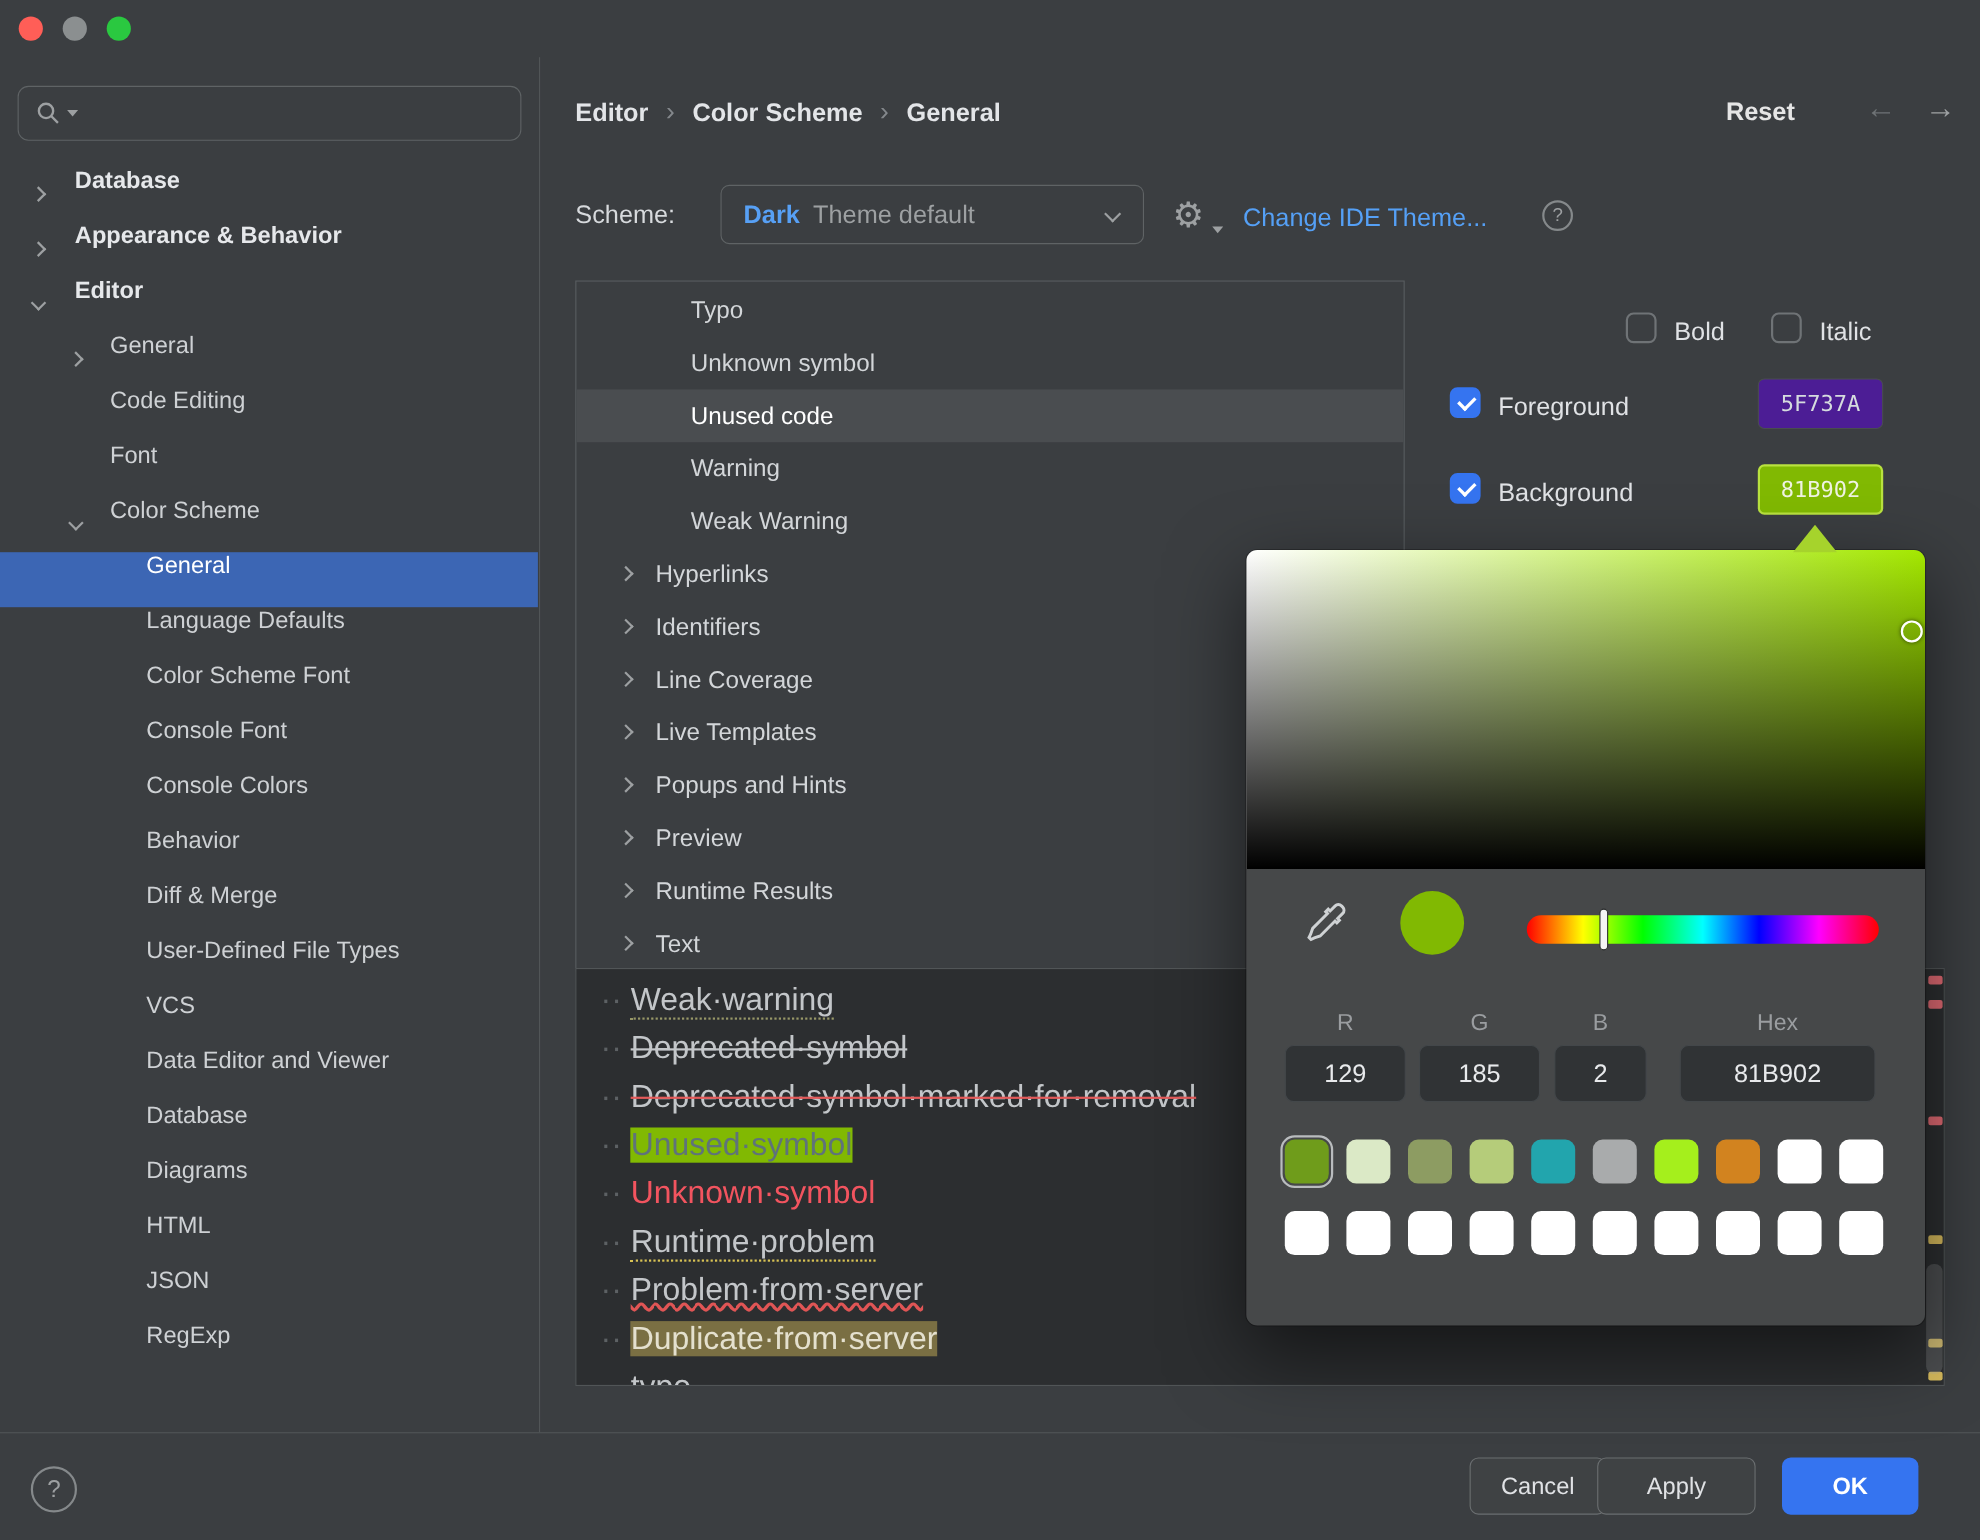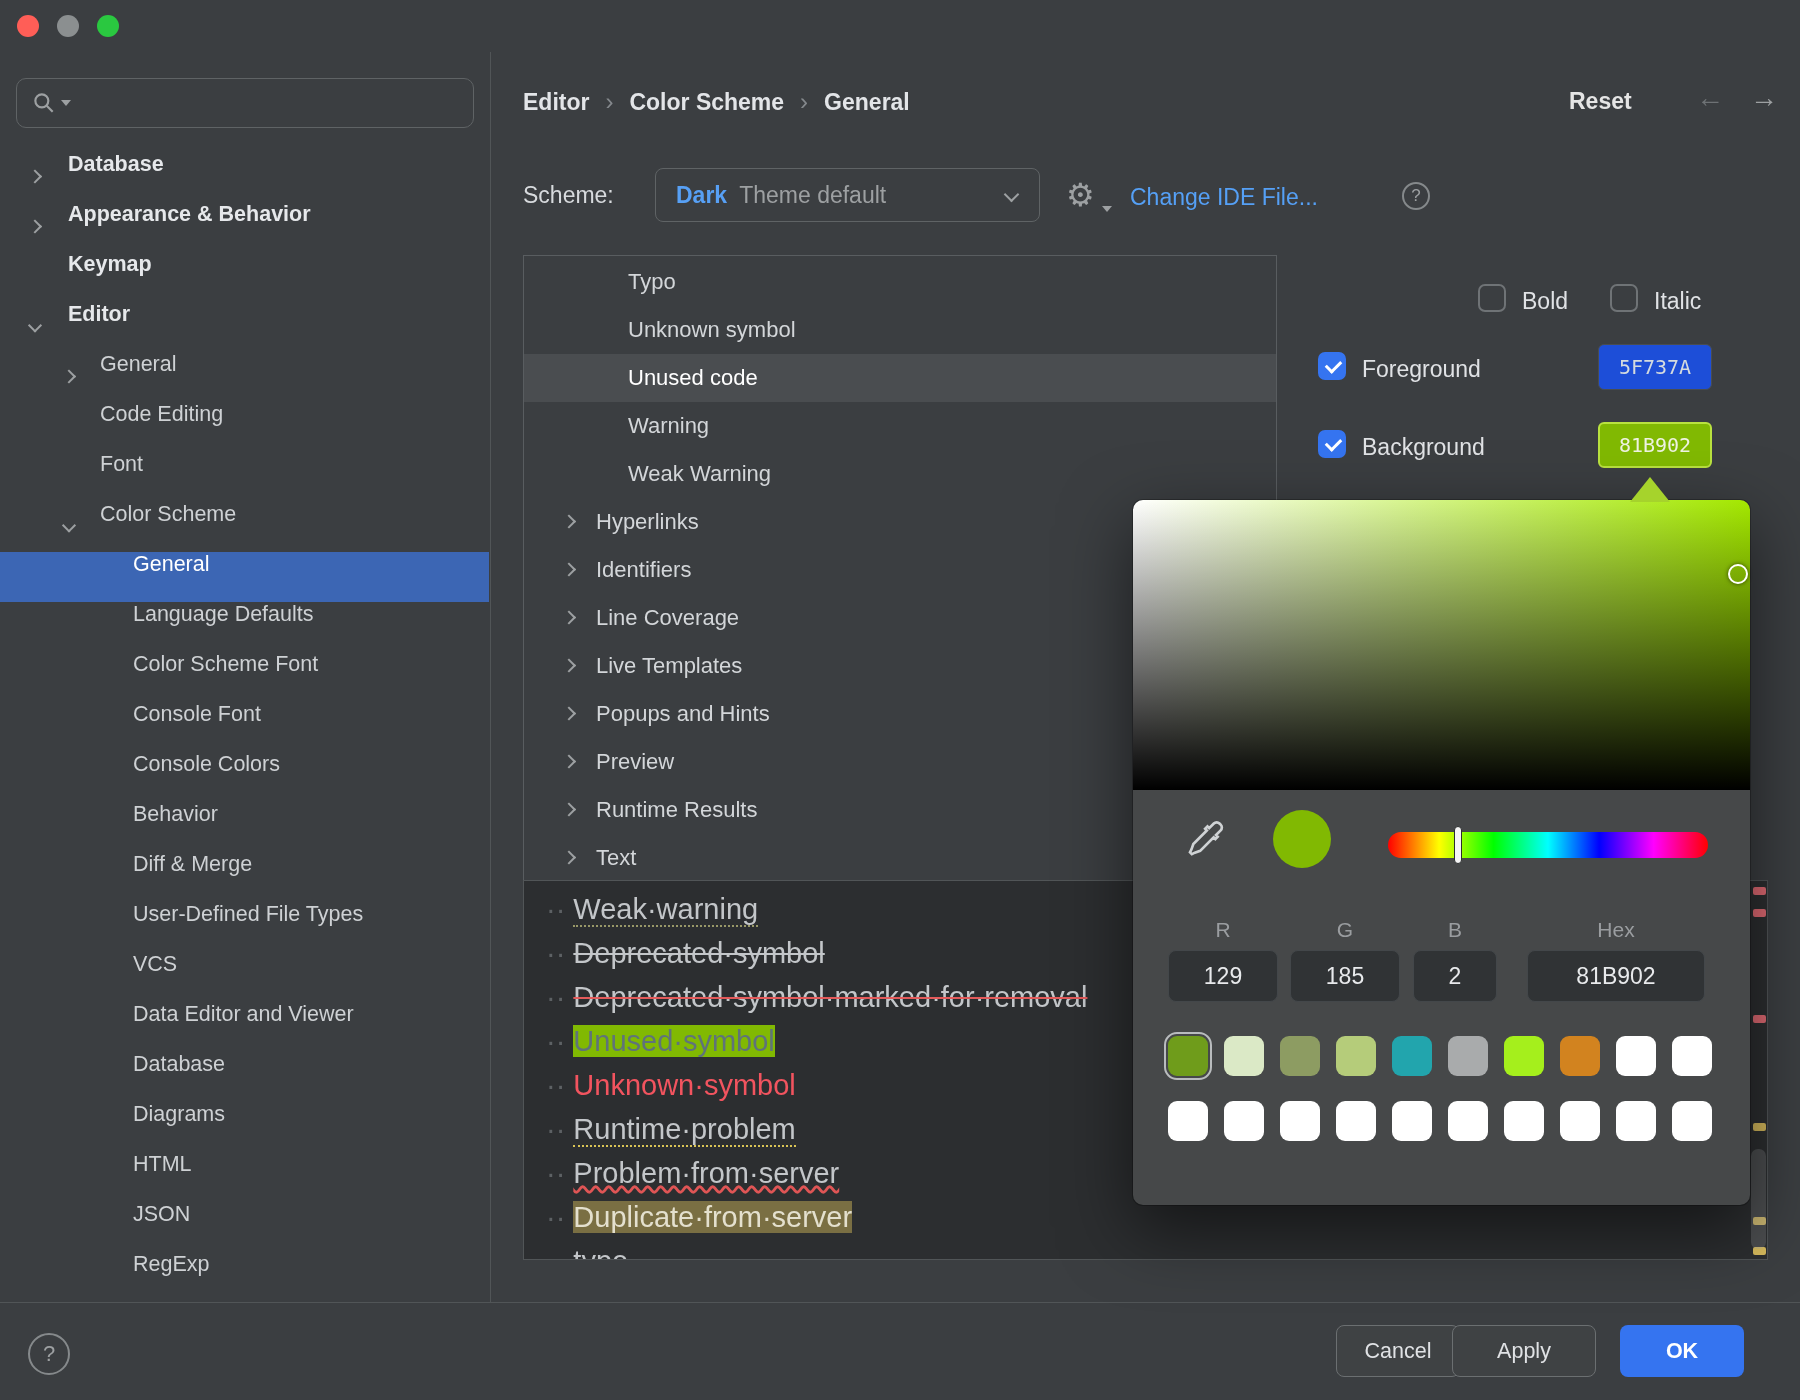--- a/index.html
+++ b/index.html
@@ -176,23 +176,20 @@
   <ul class="tree">
     <li class="lvl0">
         <span class="chev r"></span>
         <span>Database</span>
       </li>
     <li class="lvl0">
         <span class="chev r"></span>
         <span>Appearance &amp; Behavior</span>
       </li>
     <li class="lvl0">
-        <span>Keymap</span>
-      </li>
-    <li class="lvl0">
         <span class="chev d"></span>
         <span>Editor</span>
       </li>
     <li class="lvl1">
         <span class="chev r"></span>
         <span>General</span>
       </li>
     <li class="lvl1">
         <span>Code Editing</span>
       </li>
@@ -263,21 +260,21 @@
 <span class="nav-arrow nav-fwd">→</span>
 
 <span class="scheme-label">Scheme:</span>
 <div class="scheme-select">
   <span class="scheme-name">Dark</span>
   <span class="scheme-suffix">Theme default</span>
   <span class="dd-chev"></span>
 </div>
 <span class="gear">⚙</span>
 <span class="gear-arrow"></span>
-<span class="change-theme">Change IDE File...</span>
+<span class="change-theme">Change IDE Theme...</span>
 <span class="help-circ scheme-help">?</span>
 
 <div class="options-panel">
   <div class="opt deep">
       <span>Typo</span>
     </div>
   <div class="opt deep">
       <span>Unknown symbol</span>
     </div>
   <div class="opt deep selected">
@@ -323,21 +320,21 @@
     </div>
 </div>
 
 <span class="cb" style="top:284px;left:1478px"></span>
 <span class="attr-label" style="top:288px;left:1522px">Bold</span>
 <span class="cb" style="top:284px;left:1610px"></span>
 <span class="attr-label" style="top:288px;left:1654px">Italic</span>
 
 <span class="cb checked" style="top:352px;left:1318px"></span>
 <span class="attr-label" style="top:356px;left:1362px">Foreground</span>
-<div class="color-field fg-field" style="background-color: #1d4ed8;">5F737A</div>
+<div class="color-field fg-field" style="background-color: #4c1d95;">5F737A</div>
 
 <span class="cb checked" style="top:430px;left:1318px"></span>
 <span class="attr-label" style="top:434px;left:1362px">Background</span>
 <div class="color-field bg-field" style="background-color: rgb(129, 185, 2);">81B902</div>
 
 <div class="preview">
   <div class="ln" style="top:12px"><span class="ws">··</span><span class="tk weak">Weak·warning</span></div>
   <div class="ln" style="top:56px"><span class="ws">··</span><span class="tk depr">Deprecated·symbol</span></div>
   <div class="ln" style="top:100px"><span class="ws">··</span><span class="tk removal">Deprecated·symbol·marked·for·removal</span></div>
   <div class="ln" style="top:144px"><span class="ws">··</span><span class="tk unused">Unused·symbol</span></div>

